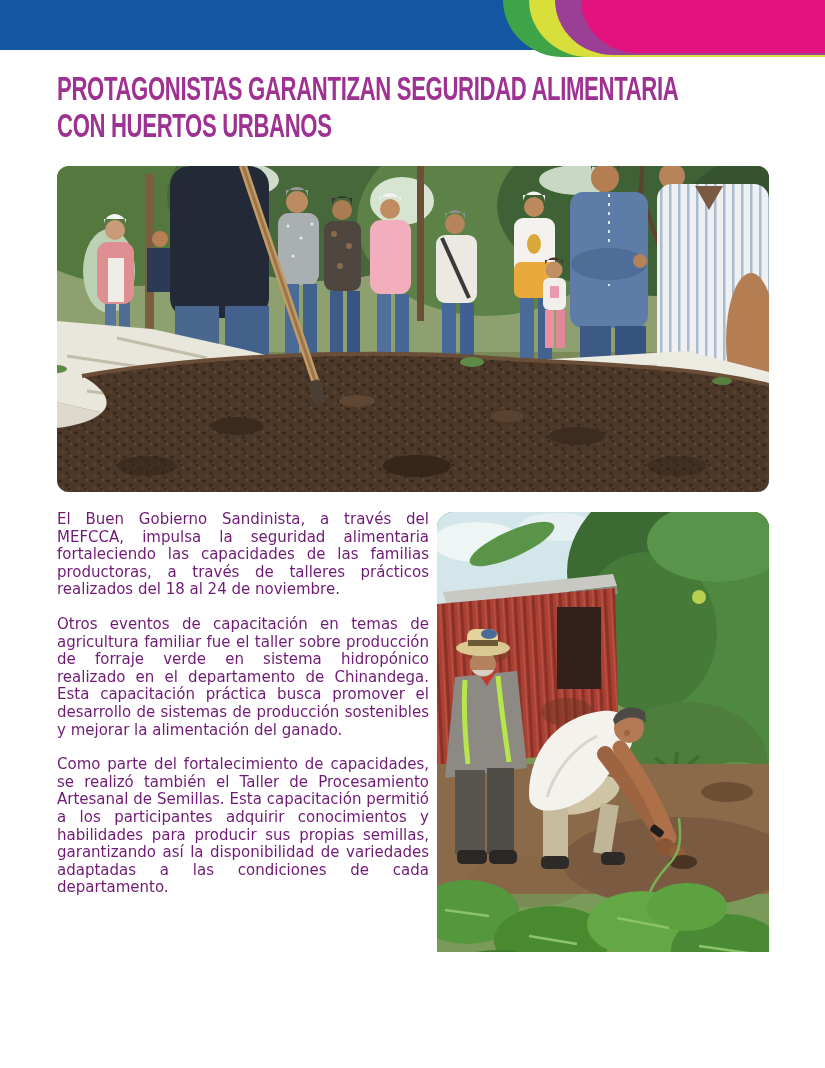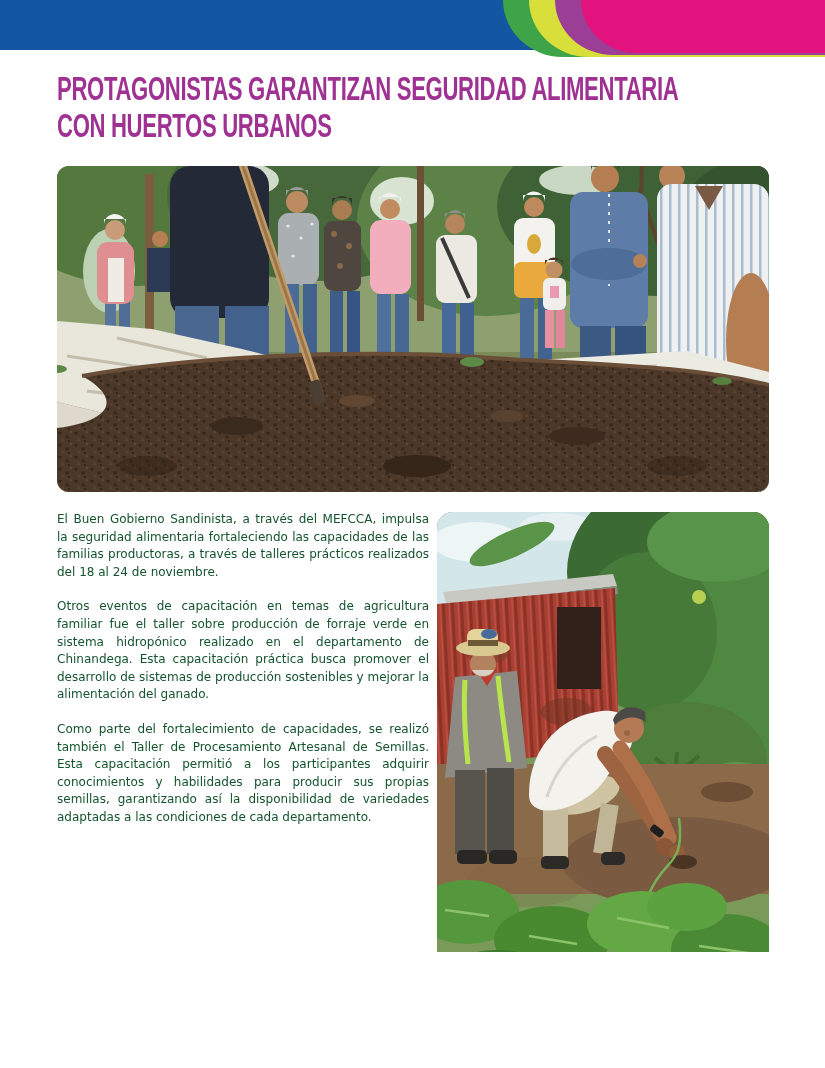--- a/index.html
+++ b/index.html
@@ -21,22 +21,22 @@
                 letter-spacing:-0.5px;transform:scaleX(.65);transform-origin:0 0;}
 
   
   figure.photo{margin:0;position:absolute;overflow:hidden;background:#9aa77e;}
   .photo-main{left:57px;top:166px;width:712px;height:326px;border-radius:12px;}
   .photo-side{left:437px;top:512px;width:332px;height:491px;border-radius:16px;}
   figure.photo svg{display:block;width:100%;height:100%;}
 
   
   .article{position:absolute;left:57px;top:511px;width:372px;}
-  .article p{margin:0 0 17px;font-family:"DejaVu Sans",sans-serif;font-size:12px;line-height:17.6px;
-             text-align:justify;color:#14532d;}
+  .article p{margin:0 0 17px;font-family:"DejaVu Sans",sans-serif;font-size:15px;line-height:17.6px;
+             text-align:justify;color:#701a75;}
 
   
   .social{position:absolute;top:1025px;height:32px;display:flex;align-items:center;gap:9px;
           color:var(--footer,#9f9f9f);cursor:pointer;}
   .social .label{font-weight:700;font-size:13.5px;letter-spacing:.2px;white-space:nowrap;}
   .badge{width:32px;height:32px;box-sizing:border-box;border:2px solid var(--footer,#9f9f9f);
          border-radius:50%;display:flex;align-items:center;justify-content:center;flex:0 0 auto;}
   .badge svg{display:block;}
   .soc-x{left:55px;} .soc-ig{left:203px;} .soc-fb{left:335px;} .soc-yt{left:554px;}
 </style>

